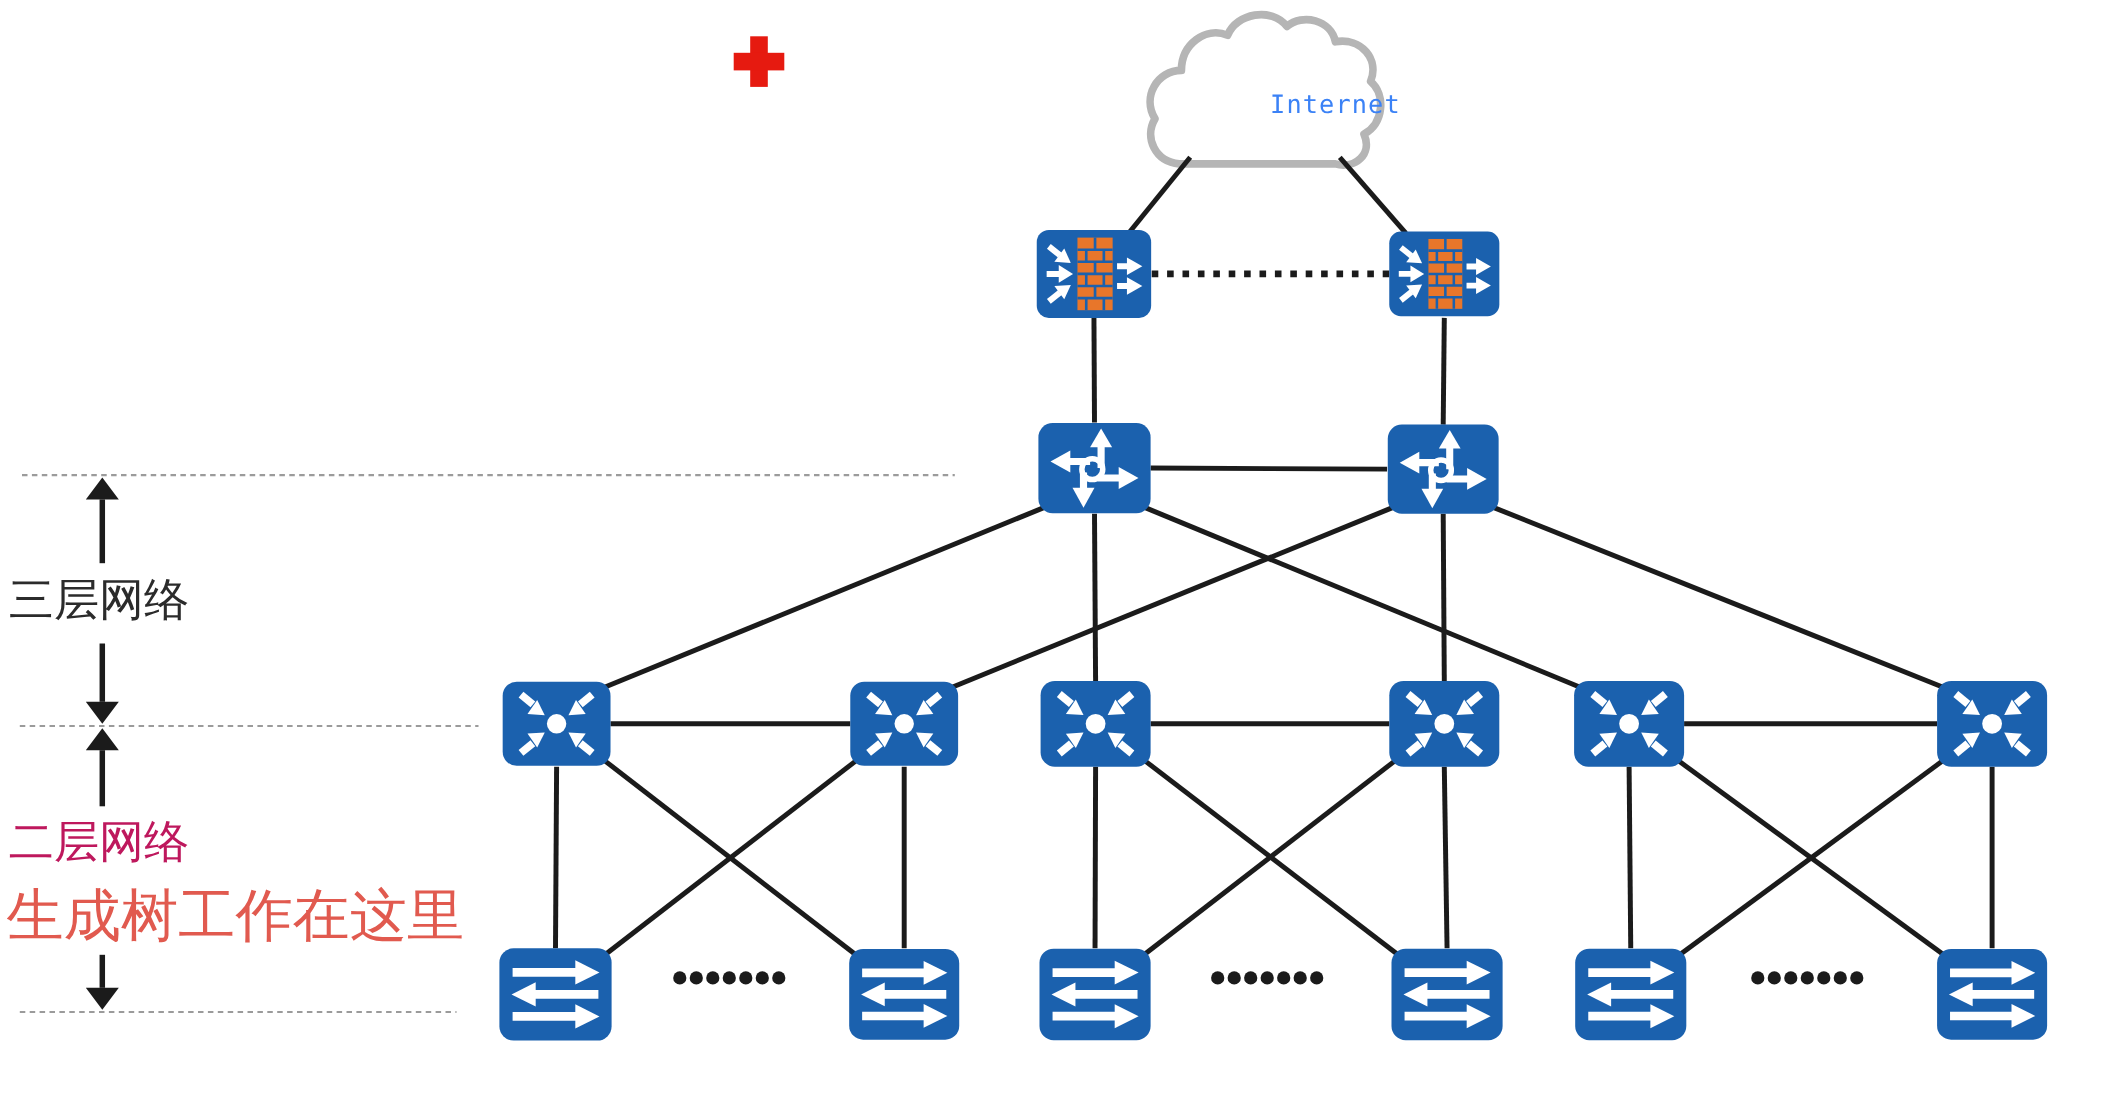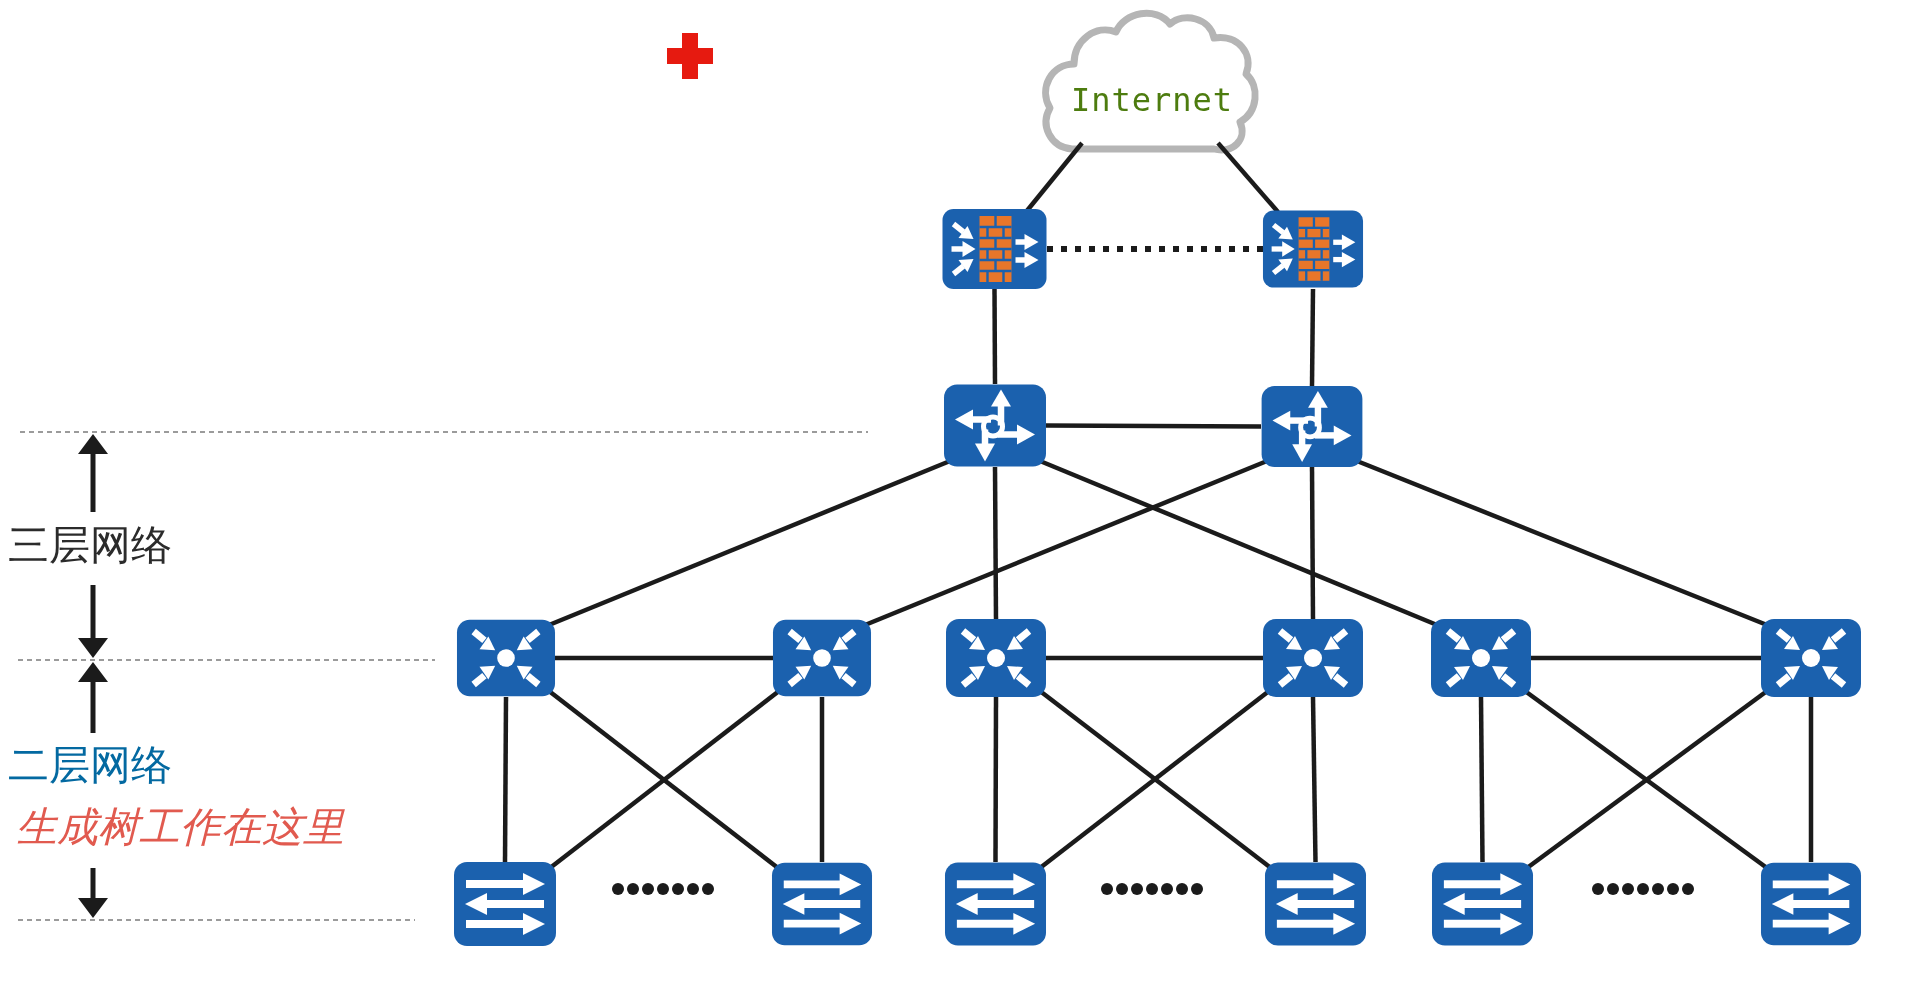--- a/index.html
+++ b/index.html
@@ -1,24 +1,24 @@
 <!DOCTYPE html>
 <html><head>
 <meta charset="utf-8">
 <style>
   html,body{margin:0;padding:0;background:#ffffff;}
   #stage{position:relative;width:1916px;height:996px;background:#ffffff;overflow:hidden;
          font-family:"Liberation Sans", sans-serif;}
   #diagram{position:absolute;left:0;top:0;}
   .floating-label{position:absolute;white-space:nowrap;line-height:1.05;text-align:right;}
-  #internet-label{left:1066px;top:84px;width:172px;text-align:center;
-     font-family:"DejaVu Sans Mono", monospace;font-size:32px;color:#4d7c0f;letter-spacing:1px;}
+  #internet-label{left:1128px;top:84px;width:172px;text-align:center;
+     font-family:"DejaVu Sans Mono", monospace;font-size:23px;color:#3b82f6;letter-spacing:1px;}
   #layer3-label{left:8px;top:524px;font-size:41px;color:#2b2b2b;}
   #layer2-label{left:8px;top:744px;font-size:41px;color:#2b2b2b;}
-  #stp-label{left:16px;top:806px;font-size:41px;color:#e15a4f;font-style:italic;}
+  #stp-label{left:6px;top:806px;font-size:52px;color:#e15a4f;}
 </style>
 </head>
 <body>
 
 <div id="stage">
 
   <svg id="diagram" width="1916" height="996" viewBox="0 0 1916 996">
     <defs>
 
       <symbol id="sym-firewall" viewBox="0 0 106 82">
@@ -194,15 +194,15 @@
         <circle cx="1688" cy="889" r="6" fill="#1b1b1b"></circle>
       </g>
     <g id="layer-marks">
         <rect x="682" y="33" width="16" height="46" fill="#e61a10"></rect>
         <rect x="667" y="48" width="46" height="16" fill="#e61a10"></rect>
       </g>
   </svg>
 
   <div class="floating-label" id="internet-label">Internet</div>
   <div class="floating-label" id="layer3-label" style="color: rgb(43, 43, 43);">三层网络</div>
-  <div class="floating-label" id="layer2-label" style="color: #0369a1;">二层网络</div>
+  <div class="floating-label" id="layer2-label" style="color: #be185d;">二层网络</div>
   <div class="floating-label" id="stp-label" style="color: rgb(225, 90, 79);">生成树工作在这里</div>
 </div>
 
 </body></html>

